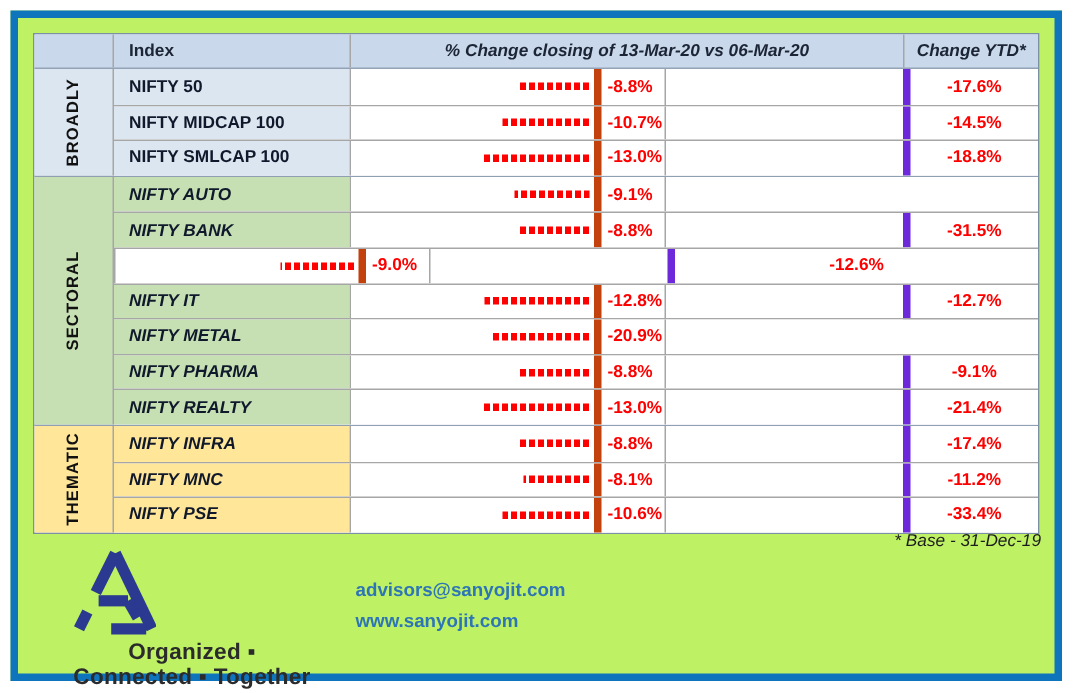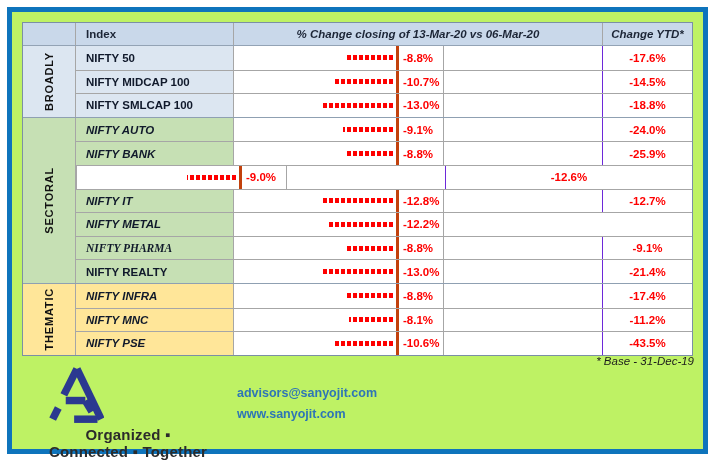--- a/index.html
+++ b/index.html
@@ -26,24 +26,24 @@
   .group-label span { writing-mode:vertical-rl; transform:rotate(180deg);
                       font-weight:bold; font-size:11px; letter-spacing:0.8px; color:#111; }
   .group-rows { flex:1; display:flex; flex-direction:column; }
   .data-row { display:flex; height:23.6px; align-items:stretch; background:#fff; }
   .data-row + .data-row { border-top:1px solid #A6A6A6; }
   .cell-index { width:157px; display:flex; align-items:center; padding-left:10px;
                 font-weight:bold; color:#10192b; }
   .cell-bar { width:163px; border-left:1px solid #A6A6A6; display:flex;
               align-items:center; justify-content:flex-end; padding-right:3px; background:#fff; }
   .bar { height:5px; background:repeating-linear-gradient(270deg,#FE0000 0 4px,transparent 4px 6px); }
-  .cell-value { width:47px; border-left:3px solid #c2410c; display:flex; align-items:center;
+  .cell-value { width:47px; border-left:5px solid #c2410c; display:flex; align-items:center;
                 padding-left:4px; color:#FE0000; font-weight:bold; background:#fff; }
   .cell-empty { width:159px; border-left:1px solid #A6A6A6; background:#fff; }
-  .cell-ytd { flex:1; border-left:1px solid #6d28d9; display:flex; align-items:center;
+  .cell-ytd { flex:1; border-left:5px solid #6d28d9; display:flex; align-items:center;
               justify-content:center; color:#FE0000; font-weight:bold; background:#fff; }
 
   .footnote { position:absolute; right:9px; top:343px; font-style:italic;
               font-size:11.5px; color:#1c1c1c; }
 
   
   .logo-block { position:absolute; left:36px; top:352px; width:165px; }
   .logo-top { display:flex; align-items:flex-end; }
   .logo-mark { width:56px; height:60px; flex:0 0 auto; }
   .logo-words { margin-left:2px; margin-bottom:4px; color:#2B3990; line-height:1; }
@@ -114,32 +114,31 @@
     <div class="group-rows">
             <div class="data-row">
     <div class="cell-index" style="background: rgb(198, 224, 180); font-style: italic;">
       <span>NIFTY AUTO</span>
     </div>
     <div class="cell-bar">
       <div class="bar" style="width: 49.595px;"></div>
     </div>
     <div class="cell-value">-9.1%</div>
     <div class="cell-empty"></div>
-    <div class="cell-ytd">-24.0%</div>
   </div>
             <div class="data-row">
     <div class="cell-index" style="background: rgb(198, 224, 180); font-style: italic;">
       <span>NIFTY BANK</span>
     </div>
     <div class="cell-bar">
       <div class="bar" style="width: 47.96px;"></div>
     </div>
     <div class="cell-value">-8.8%</div>
     <div class="cell-empty"></div>
-    <div class="cell-ytd">-25.9%</div>
+    <div class="cell-ytd">-31.5%</div>
   </div>
             <div class="data-row">
     <div class="cell-bar">
       <div class="bar" style="width: 49.05px;"></div>
     </div>
     <div class="cell-value">-9.0%</div>
     <div class="cell-empty"></div>
     <div class="cell-ytd">-12.6%</div>
   </div>
             <div class="data-row">
@@ -153,36 +152,36 @@
     <div class="cell-empty"></div>
     <div class="cell-ytd">-12.7%</div>
   </div>
             <div class="data-row">
     <div class="cell-index" style="background: rgb(198, 224, 180); font-style: italic;">
       <span>NIFTY METAL</span>
     </div>
     <div class="cell-bar">
       <div class="bar" style="width: 66.49px;"></div>
     </div>
-    <div class="cell-value">-12.2%</div>
-    <div class="cell-empty"></div>
-  </div>
-            <div class="data-row">
-    <div class="cell-index" style="background: rgb(198, 224, 180); font-style: italic; font-family: Liberation Serif, serif;">
+    <div class="cell-value">-20.9%</div>
+    <div class="cell-empty"></div>
+  </div>
+            <div class="data-row">
+    <div class="cell-index" style="background: rgb(198, 224, 180); font-style: italic;">
       <span>NIFTY PHARMA</span>
     </div>
     <div class="cell-bar">
       <div class="bar" style="width: 47.96px;"></div>
     </div>
     <div class="cell-value">-8.8%</div>
     <div class="cell-empty"></div>
     <div class="cell-ytd">-9.1%</div>
   </div>
             <div class="data-row">
-    <div class="cell-index" style="background: rgb(198, 224, 180); ">
+    <div class="cell-index" style="background: rgb(198, 224, 180); font-style: italic;">
       <span>NIFTY REALTY</span>
     </div>
     <div class="cell-bar">
       <div class="bar" style="width: 70.85px;"></div>
     </div>
     <div class="cell-value">-13.0%</div>
     <div class="cell-empty"></div>
     <div class="cell-ytd">-21.4%</div>
   </div>
           </div>
@@ -216,21 +215,21 @@
   </div>
             <div class="data-row">
     <div class="cell-index" style="background: rgb(255, 230, 153); font-style: italic;">
       <span>NIFTY PSE</span>
     </div>
     <div class="cell-bar">
       <div class="bar" style="width: 57.77px;"></div>
     </div>
     <div class="cell-value">-10.6%</div>
     <div class="cell-empty"></div>
-    <div class="cell-ytd">-43.5%</div>
+    <div class="cell-ytd">-33.4%</div>
   </div>
           </div>
   </div>
       </div>
   </div>
 
   <div class="footnote">* Base - 31-Dec-19</div>
 
   <div class="logo-block">
     <div class="logo-top">

